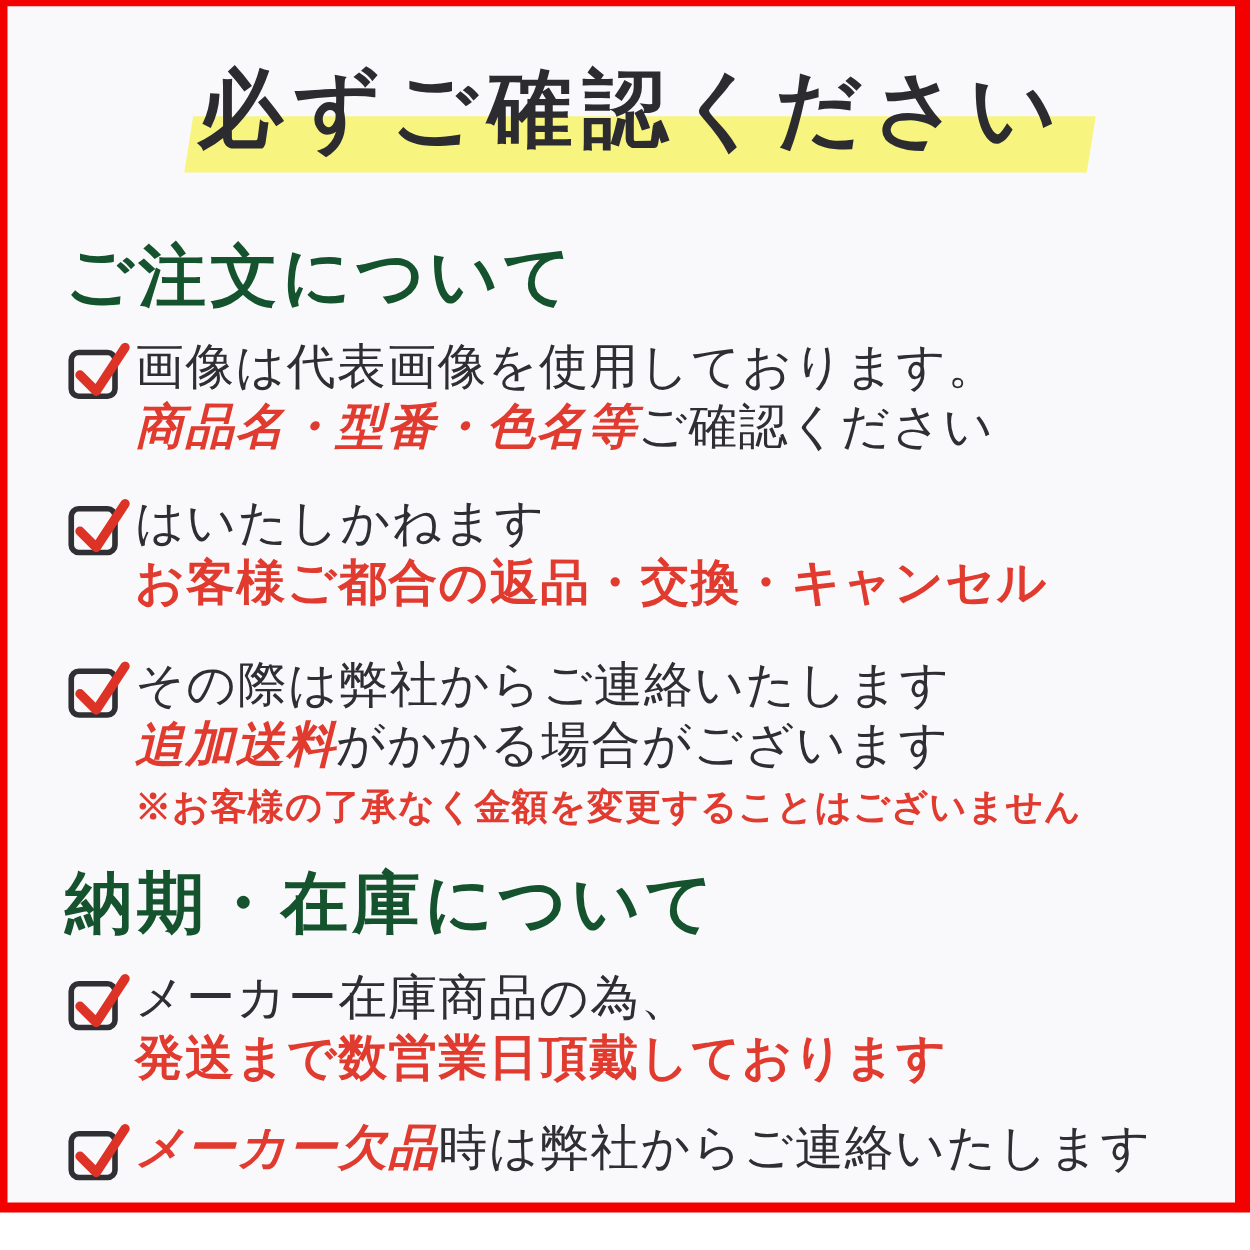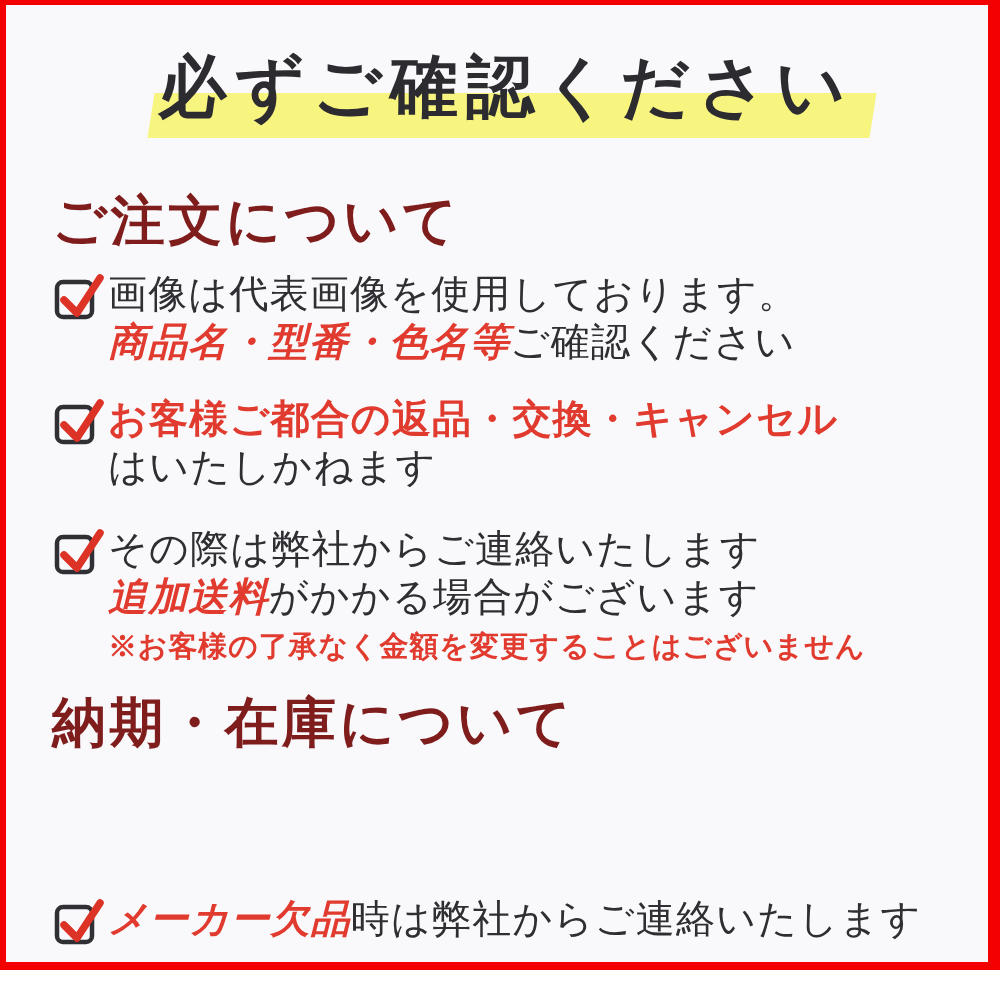--- a/index.html
+++ b/index.html
@@ -37,21 +37,21 @@
     width:722px;height:45px;
     background:#f7f47f;
     transform:skewX(-9deg);
   }
   
   .sec-heading{
     position:absolute;left:46px;
     margin:0;
     font-size:54px;font-weight:bold;
     letter-spacing:0.065em;
-    color:#7f1d1d;
+    color:#14532d;
     line-height:1.2;
   }
   .sec-heading.orders{top:184px;}
   .sec-heading.stock{top:686px;text-align:center;}
   
   .item{
     position:absolute;left:48px;
     display:flex;align-items:flex-start;
   }
   .item.i1{top:265px;}
@@ -107,39 +107,49 @@
       <p class="line"><span class="red">商品名・型番・色名等</span><span>ご確認ください</span></p>
     </div>
   </div>
 
   <div class="item i2">
     <svg class="checkbox" viewBox="0 0 50 46" aria-hidden="true">
       <rect x="3" y="8" width="35" height="35" rx="6" fill="none" stroke="#2f2f34" stroke-width="4.5"></rect>
       <path d="M10 26 L23 39 L46 4" fill="none" stroke="#dd3226" stroke-width="7.5" stroke-linejoin="round" stroke-linecap="round"></path>
     </svg>
     <div class="lines">
+      <p class="line"><span>はいたしかねます</span></p>
       <p class="line allred"><span>お客様ご都合の返品・交換・キャンセル</span></p>
-      <p class="line"><span>はいたしかねます</span></p>
     </div>
   </div>
 
   <div class="item i3">
     <svg class="checkbox" viewBox="0 0 50 46" aria-hidden="true">
       <rect x="3" y="8" width="35" height="35" rx="6" fill="none" stroke="#2f2f34" stroke-width="4.5"></rect>
       <path d="M10 26 L23 39 L46 4" fill="none" stroke="#dd3226" stroke-width="7.5" stroke-linejoin="round" stroke-linecap="round"></path>
     </svg>
     <div class="lines">
       <p class="line"><span>その際は弊社からご連絡いたします</span></p>
       <p class="line"><span class="red">追加送料</span><span>がかかる場合がございます</span></p>
       <p class="note">※お客様の了承なく金額を変更することはございません</p>
     </div>
   </div>
 
   <h2 class="sec-heading stock">納期・在庫について</h2>
 
+  <div class="item i4">
+    <svg class="checkbox" viewBox="0 0 50 46" aria-hidden="true">
+      <rect x="3" y="8" width="35" height="35" rx="6" fill="none" stroke="#2f2f34" stroke-width="4.5"></rect>
+      <path d="M10 26 L23 39 L46 4" fill="none" stroke="#dd3226" stroke-width="7.5" stroke-linejoin="round" stroke-linecap="round"></path>
+    </svg>
+    <div class="lines">
+      <p class="line"><span>メーカー在庫商品の為、</span></p>
+      <p class="line allred"><span>発送まで数営業日頂戴しております</span></p>
+    </div>
+  </div>
 
   <div class="item i5">
     <svg class="checkbox" viewBox="0 0 50 46" aria-hidden="true">
       <rect x="3" y="8" width="35" height="35" rx="6" fill="none" stroke="#2f2f34" stroke-width="4.5"></rect>
       <path d="M10 26 L23 39 L46 4" fill="none" stroke="#dd3226" stroke-width="7.5" stroke-linejoin="round" stroke-linecap="round"></path>
     </svg>
     <div class="lines">
       <p class="line"><span class="red">メーカー欠品</span><span>時は弊社からご連絡いたします</span></p>
     </div>
   </div>

